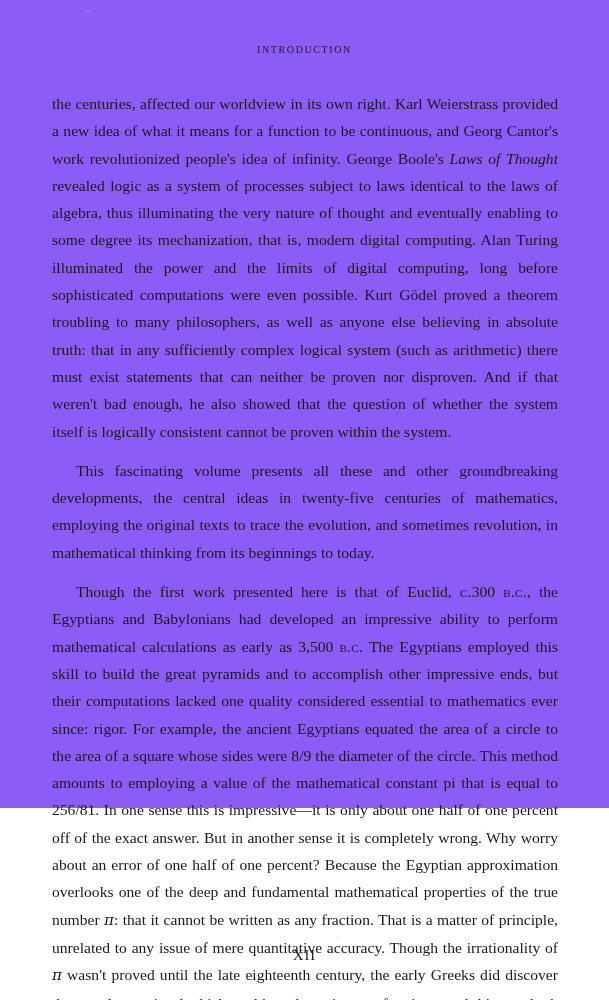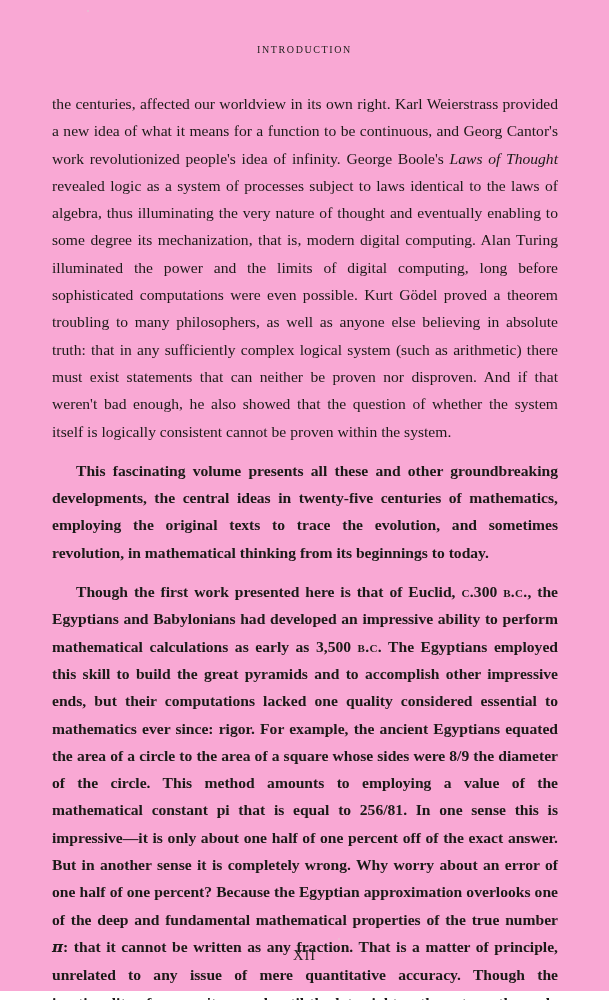--- a/index.html
+++ b/index.html
@@ -13,22 +13,22 @@
     height: 1000px;
     overflow: hidden;
     font-family: "Liberation Serif", "DejaVu Serif", serif;
     color: #1b1a18;
     -webkit-font-smoothing: antialiased;
   }
 
   .page {
     position: relative;
     width: 609px;
-    height: 991px;
-    background: #f9a8d4;
+    height: 808px;
+    background: #8b5cf6;
     box-sizing: border-box;
   }
 
   
   .running-head {
     position: absolute;
     top: 40px;
     left: 0;
     width: 609px;
     text-align: center;
@@ -56,21 +56,20 @@
     hyphens: none;
   }
 
   .textblock p {
     margin: 12px;
     text-indent: 0;
   }
 
   .textblock p.indent {
     text-indent: 24px;
-    font-weight: bold;
   }
 
   
   .it { font-style: italic; }
 
   .sc {
     font-variant: small-caps;
     text-transform: lowercase;
     letter-spacing: 0.3px;
   }

